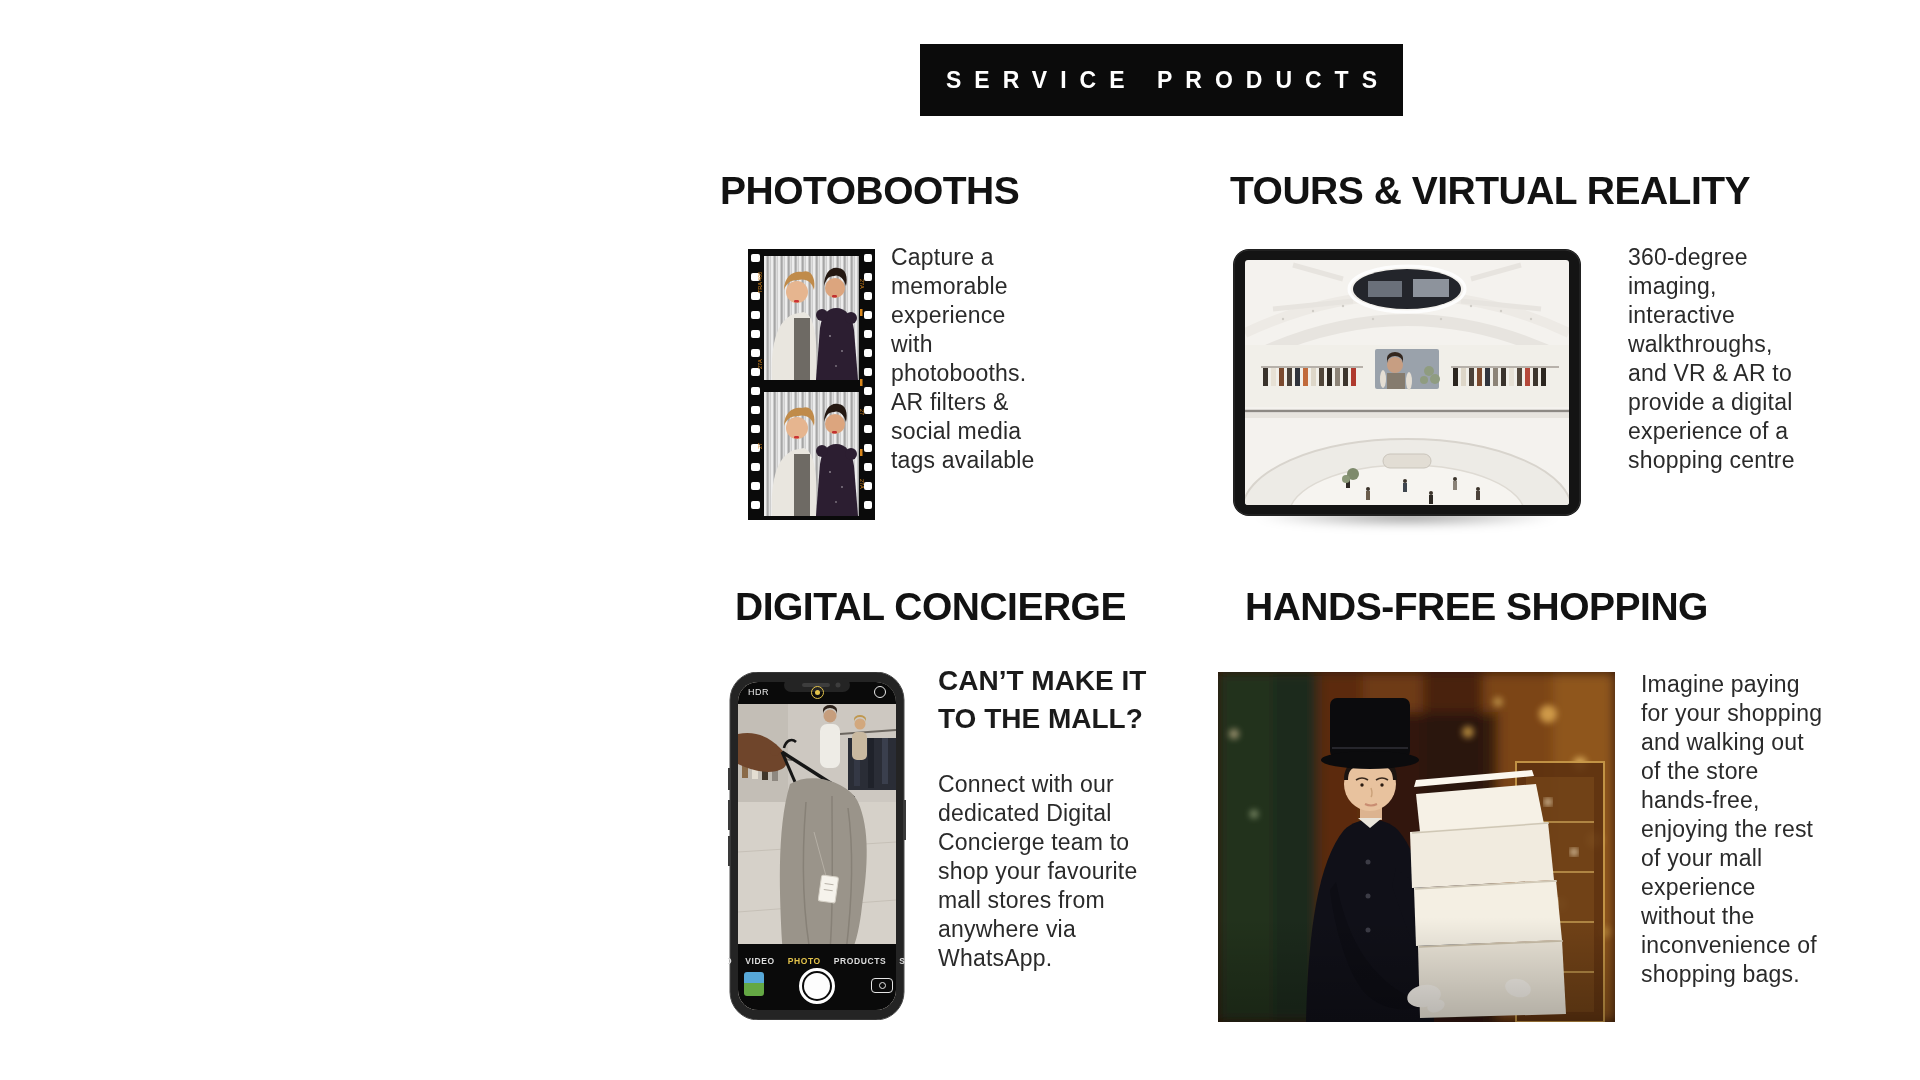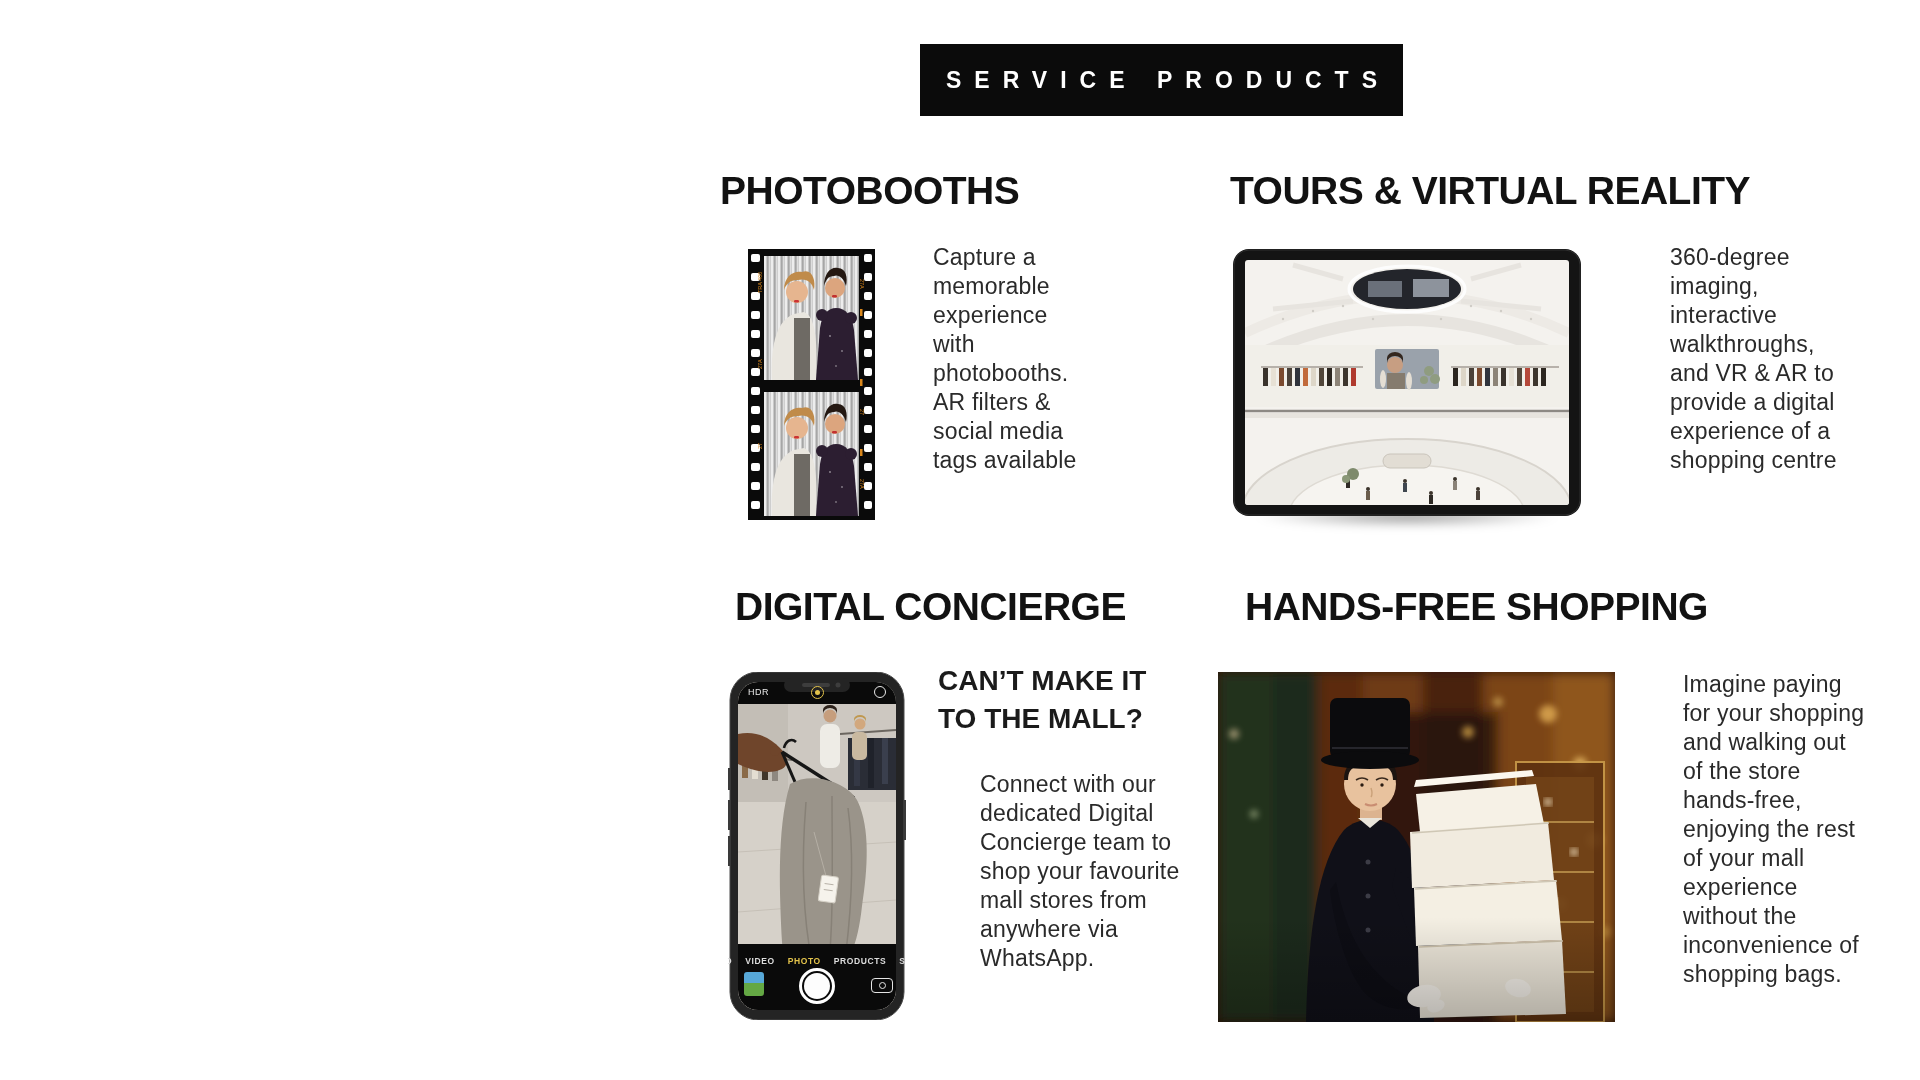--- a/index.html
+++ b/index.html
@@ -36,21 +36,21 @@
     left:1726px; top:22px; width:112px; height:112px; border-radius:50%;
     border:1.5px solid #3c3c3c; background:#fff;
     display:flex; flex-direction:column; align-items:center; justify-content:center;
     font-family:"Liberation Serif", serif; color:#1a1a1a; line-height:1.05;
   }
   .logo .l1,.logo .l3 { font-size:15px; letter-spacing:1.5px; }
   .logo .l2 { font-size:16px; font-style:italic; font-weight:bold; font-family:"DejaVu Serif", serif; }
 
   
   .title { font-weight:bold; font-size:39px; line-height:46px; letter-spacing:-.5px; color:#121212; }
-  .body-text { font-size:23px; line-height:29px; color:#2a2a2a; letter-spacing:.2px;margin-left:42px; }
+  .body-text { font-size:23px; line-height:29px; color:#2a2a2a; letter-spacing:.2px; }
   .sub-bold { font-weight:bold; font-size:28px; line-height:38px; color:#1b1b1b; }
 
   
   .filmstrip { left:748px; top:249px; width:127px; height:271px; }
   .tablet { left:1233px; top:249px; width:348px; height:267px; }
   .tablet-shadow {
     left:1253px; top:506px; width:308px; height:22px; border-radius:50%;
     background:radial-gradient(ellipse at center, rgba(0,0,0,.38) 0%, rgba(0,0,0,0) 70%);
     filter:blur(4px);
   }

